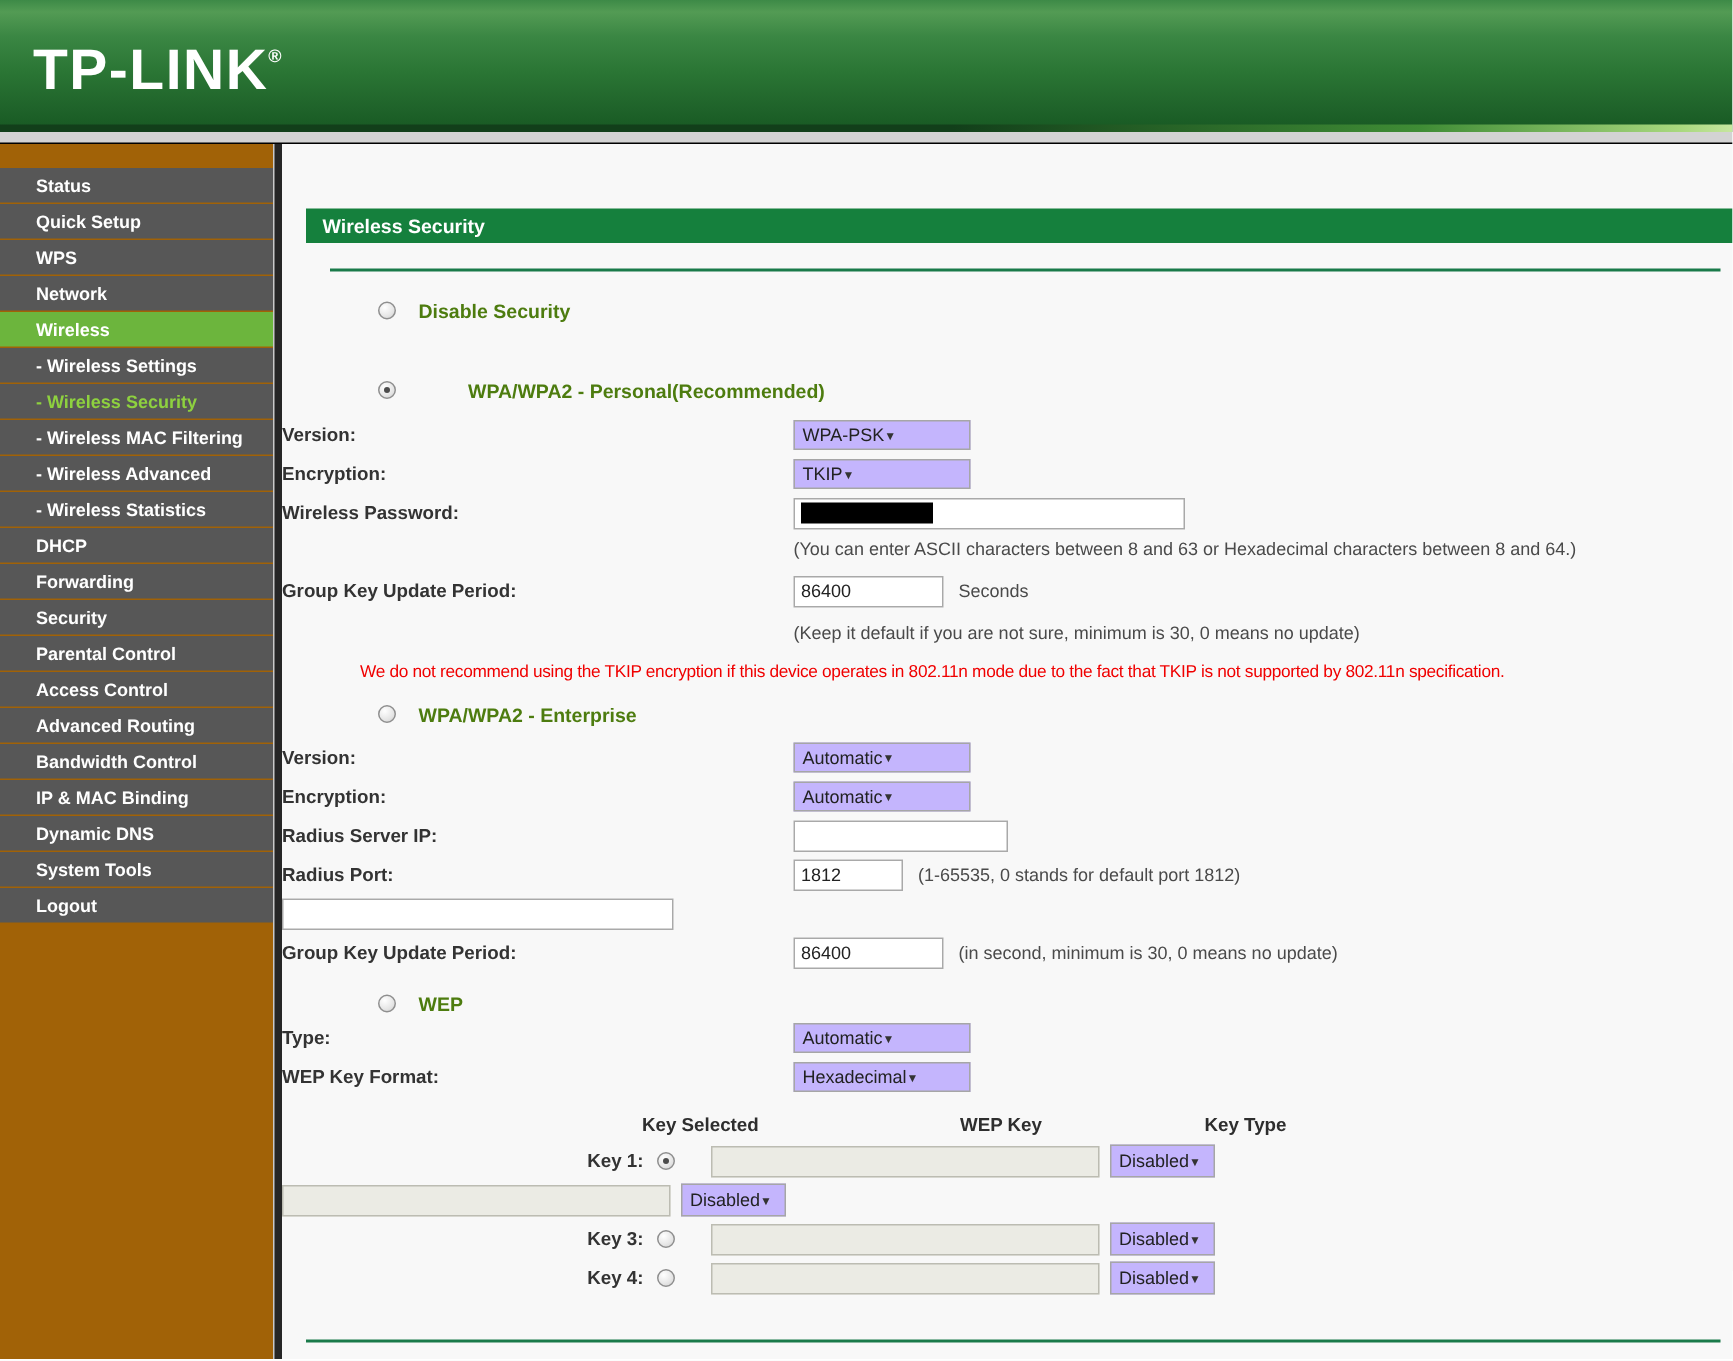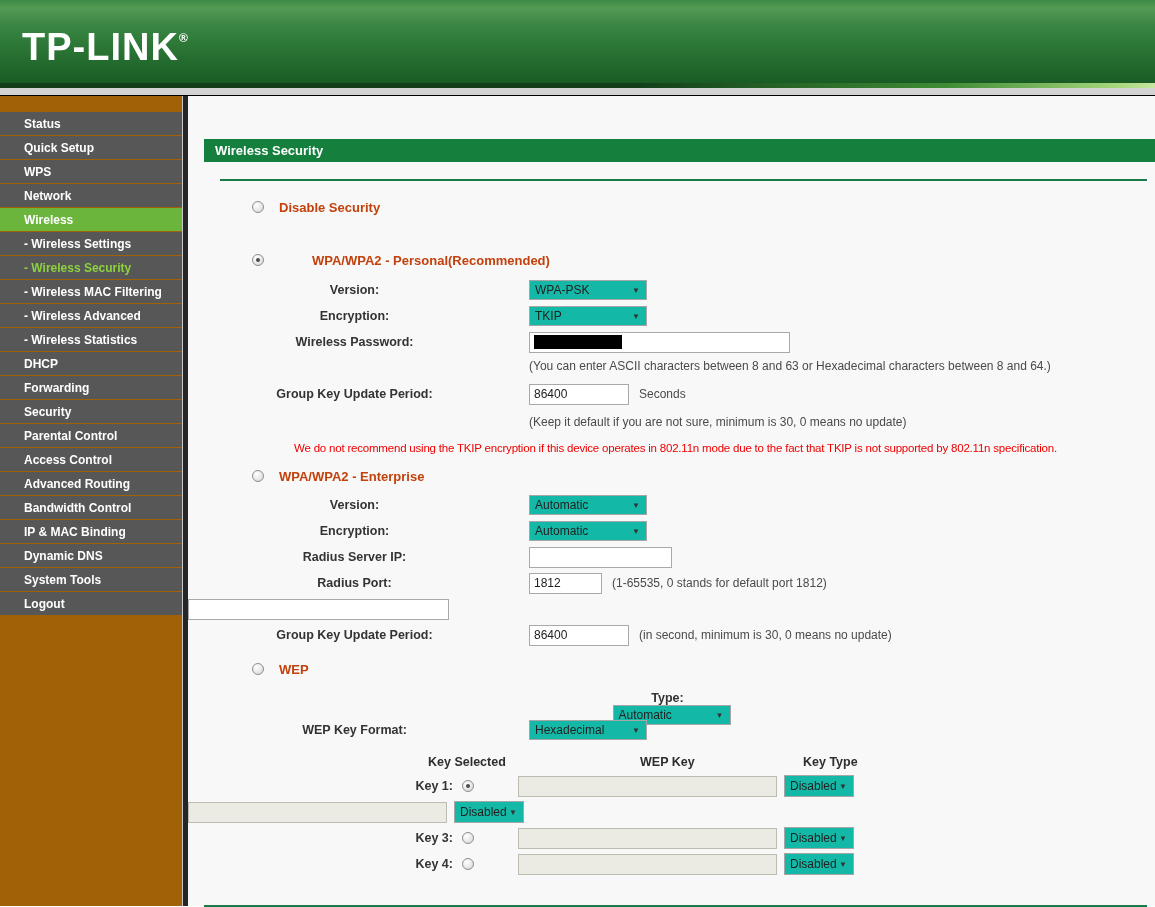--- a/index.html
+++ b/index.html
@@ -45,38 +45,38 @@
     color:#ffffff; font-size:13px; font-weight:bold;
     display:flex; align-items:center; padding-left:11px;
   }
   .rule-top { height:2px; background:#1a7a4a; margin:17px 8px 0 32px; }
   .rule-bottom { height:2px; background:#1a7a4a; margin:28px 8px 0 16px; }
 
   
   .form { margin-top:18px; }
   .radio-row {
     display:flex; align-items:center; gap:15px; padding-left:64px;
-    height:16px; font-size:13px; font-weight:bold; color:#c2410c;
+    height:16px; font-size:13px; font-weight:bold; color:#4d7c0f;
   }
   .row { display:flex; align-items:center; height:26px; }
   .row .lbl {
-    width:341px; flex-shrink:0; text-align:center; padding-right:8px;
+    width:341px; flex-shrink:0; text-align:left; padding-right:8px;
     font-size:12.5px; font-weight:bold; color:#333333;
   }
   .row .ctl { display:flex; align-items:center; gap:10px; }
   .note { font-size:12px; color:#4a4a4a; font-weight:normal; }
   .warning {
-    padding-left:106px; margin-top:9px; height:14px;
+    padding-left:52px; margin-top:9px; height:14px;
     font-size:11.5px; color:#f00000; letter-spacing:-0.2px;
   }
 
   
   .sel {
-    width:118px; height:20px; background:#14b8a6; border:1px solid #a6a6a6;
-    display:flex; align-items:center; justify-content:space-between;
+    width:118px; height:20px; background:#c4b5fd; border:1px solid #a6a6a6;
+    display:flex; align-items:center; 
     padding:0 6px 0 5px; font-size:12px; color:#222222; cursor:pointer;
   }
   .sel .arr { font-size:8px; color:#333333; }
   .sel.small { width:70px; height:22px; }
   .ti {
     height:21px; background:#ffffff; border:1px solid #a9a9a9;
     display:flex; align-items:center; padding:0 4px; font-size:12px; color:#222222;
   }
   .ti.dis { background:#ebebe4; border-color:#bcbcb2; }
   .w261 { width:261px; } .w100 { width:100px; } .w143 { width:143px; }
@@ -92,22 +92,22 @@
     content:''; position:absolute; top:3px; left:3px; right:3px; bottom:3px;
     border-radius:50%; background:#4c4c4c;
   }
 
   
   .keyhdr { position:relative; height:20px; margin-top:10px; font-size:12.5px; font-weight:bold; color:#2e2e2e; }
   .keyhdr span { position:absolute; top:2px; }
   .kh1 { left:240px; } .kh2 { left:452px; } .kh3 { left:615px; }
   .keyrow { display:flex; align-items:center; height:26px; }
   .keylbl {
-    width:330px; flex-shrink:0; display:flex; justify-content:flex-end; align-items:center;
-    gap:9px; padding-right:44px; font-size:12.5px; font-weight:bold; color:#333333;
+    width:286px; flex-shrink:0; display:flex; justify-content:flex-end; align-items:center;
+    gap:9px; padding-right:24px; font-size:12.5px; font-weight:bold; color:#333333;
   }
   .keygap { width:7px; flex-shrink:0; }
 </style>
 </head>
 <body>
 
 <div class="header">
   <div class="logo"><span>TP-LINK</span><sup>®</sup></div>
   <div class="shine-strip"></div>
 </div>
@@ -249,21 +249,21 @@
           <span class="ti w100">86400</span>
           <span class="note">(in second, minimum is 30, 0 means no update)</span>
         </span>
       </div>
 
       <div class="radio-row" style="margin-top:13px;">
         <span class="radio"></span>
         <span>WEP</span>
       </div>
 
-      <div class="row" style="margin-top:14px;flex-direction:column;">
+      <div class="row" style="margin-top:2px;">
         <span class="lbl">Type:</span>
         <span class="ctl">
             <span class="sel">
               <span>Automatic</span>
               <span class="arr">▼</span>
             </span>
           </span>
       </div>
       <div class="row">
         <span class="lbl">WEP Key Format:</span>

